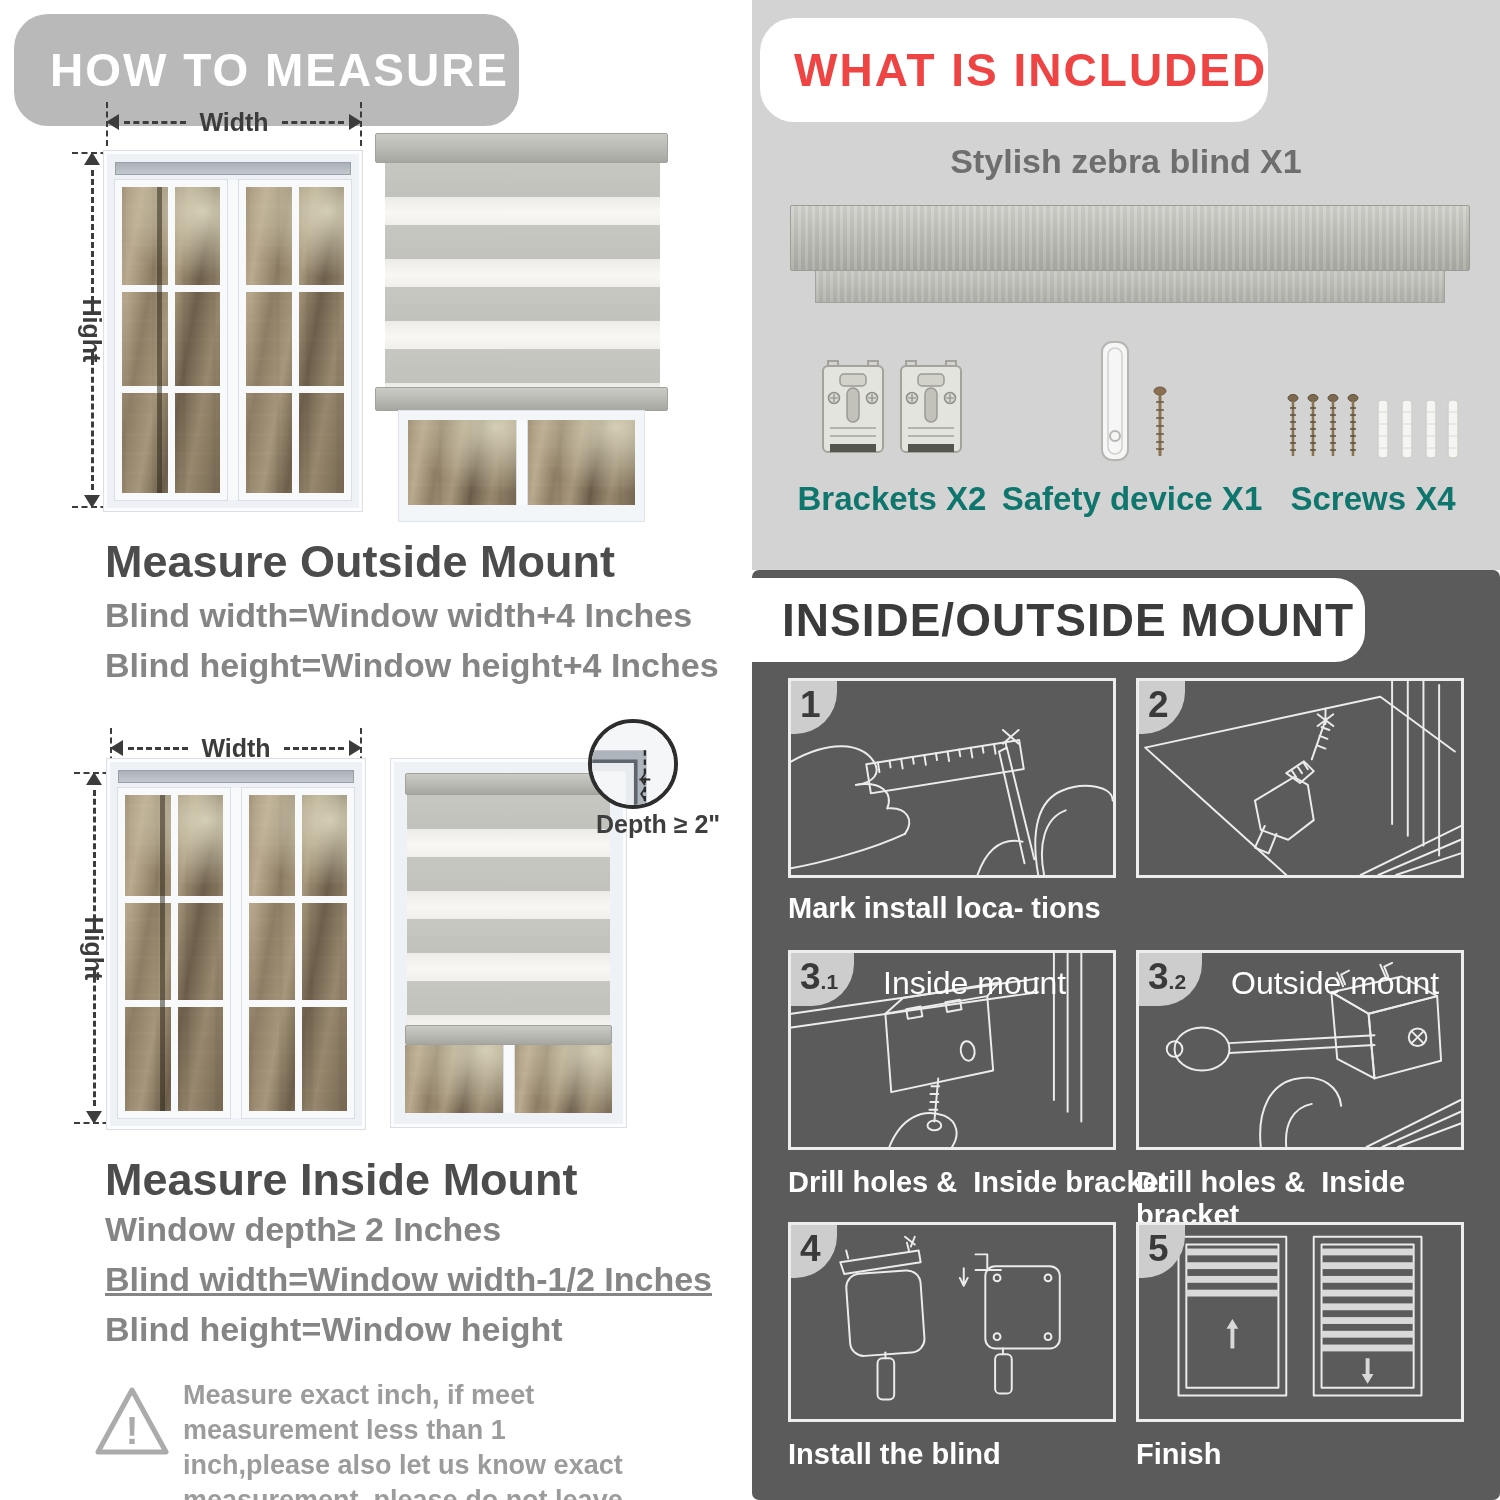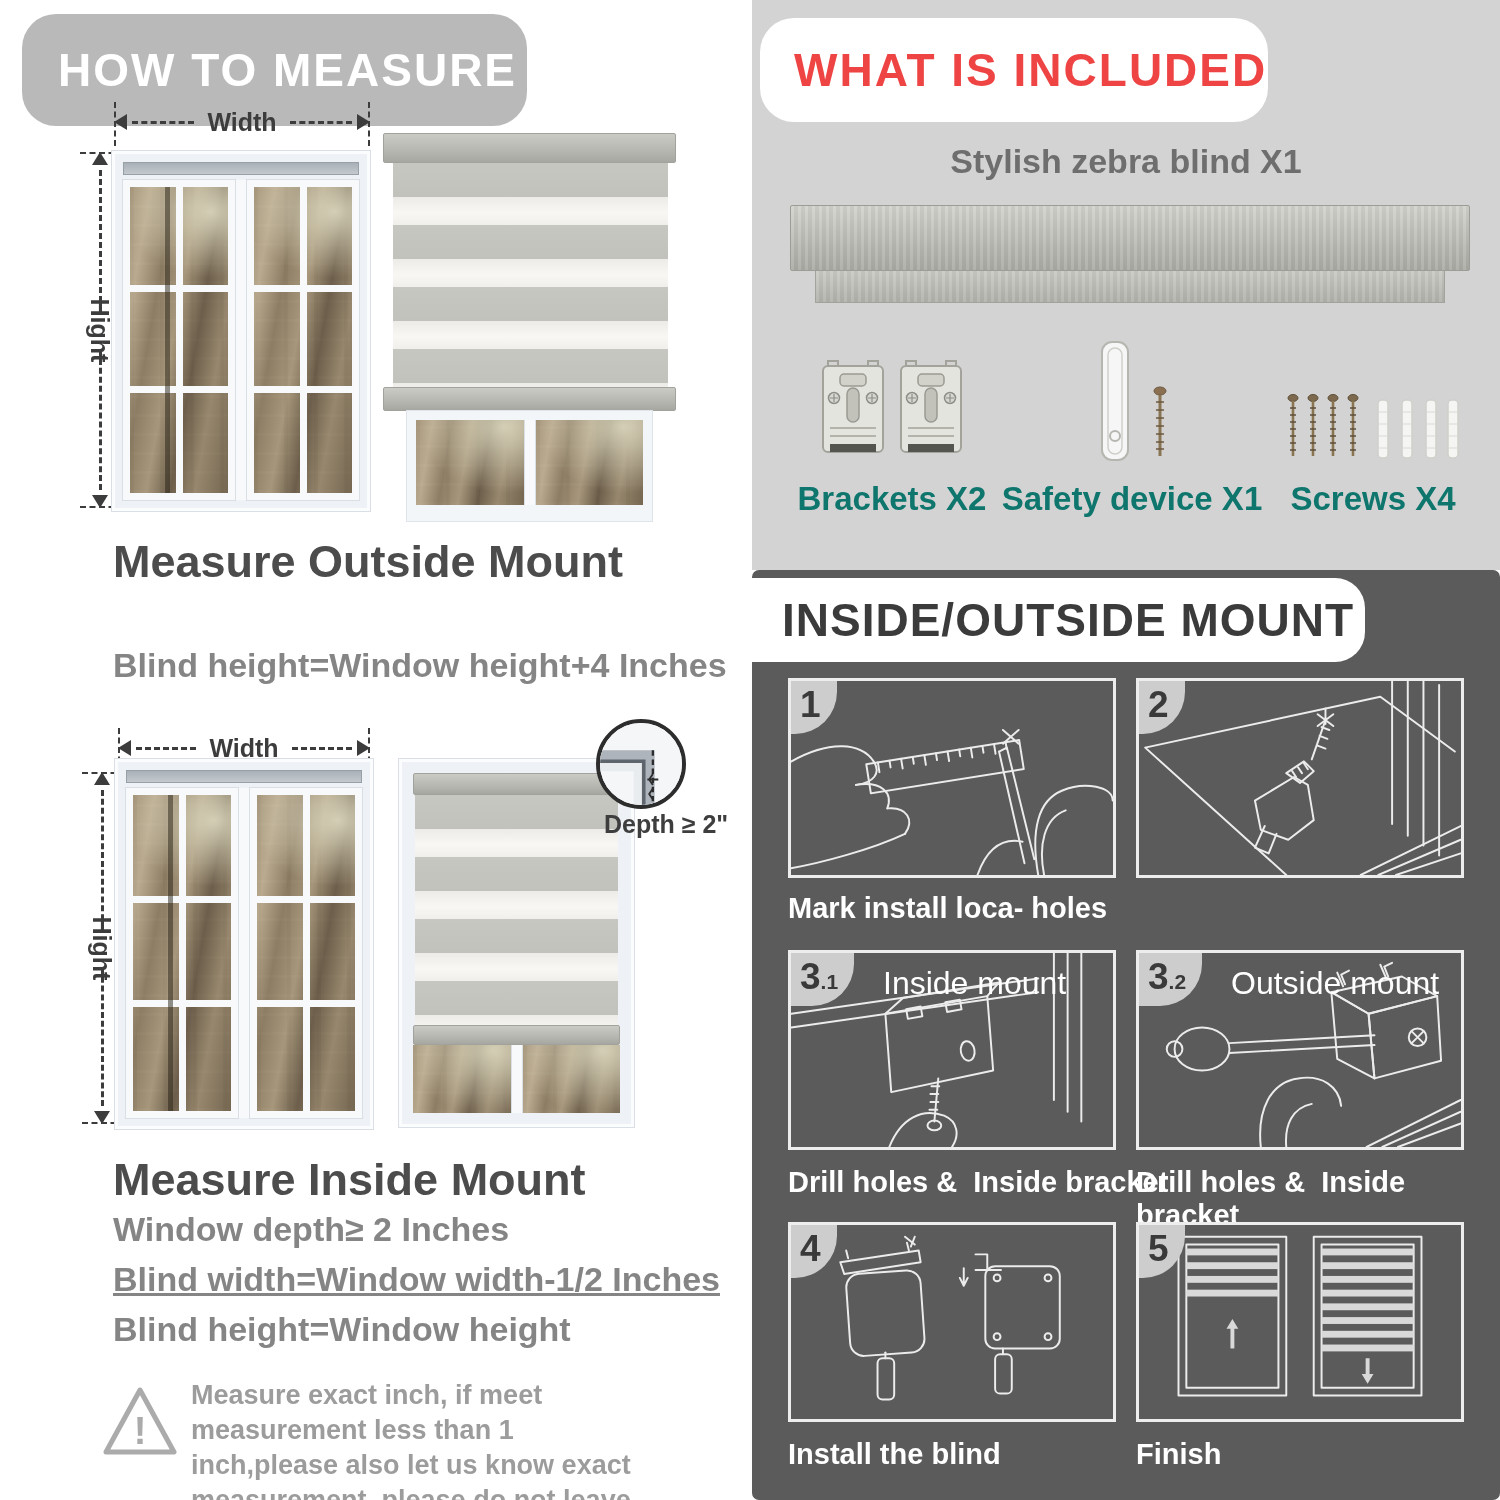--- a/index.html
+++ b/index.html
@@ -6,21 +6,21 @@
   html,body { background:#ffffff; }
   .page {
     position:relative; width:1500px; height:1500px; overflow:hidden;
     font-family:"Liberation Sans","DejaVu Sans",sans-serif; background:#ffffff;
   }
   
   .hbox { position:absolute; border-radius:34px; display:flex; align-items:center; }
   .hbox span { font-weight:bold; font-size:46px; letter-spacing:2px; white-space:nowrap; }
 
   
-  .lt { position:absolute; left:0; top:0; width:752px; height:1371px; background:#ffffff;margin-left:8px; }
+  .lt { position:absolute; left:0; top:0; width:752px; height:1371px; background:#ffffff; }
   .hbox.gray { left:14px; top:14px; width:505px; height:112px; background:#b9b9b9; padding-left:36px; }
   .hbox.gray span { color:#ffffff; }
 
   .m-title { position:absolute; left:105px; font-size:45px; font-weight:bold; color:#4c4c4c; white-space:nowrap; }
   .m-line  { position:absolute; left:105px; font-size:34px; font-weight:bold; color:#858585; white-space:nowrap; }
 
   
   .warrow { position:absolute; height:24px; display:flex; align-items:center; }
   .warrow .dl { flex:1; border-top:3px dashed #3c3c3c; margin:0 5px; }
   .warrow .lbl { font-size:25px; font-weight:bold; color:#3c3c3c; padding:0 8px; white-space:nowrap; }
@@ -183,20 +183,21 @@
       <div class="b-fabric fabric"></div>
       <div class="b-rail rail"></div>
       <div class="b-window">
         <div class="half glass pipe"></div>
         <div class="mull"></div>
         <div class="half glass"></div>
       </div>
     </div>
 
     <h2 class="m-title" style="top:536px;">Measure Outside Mount</h2>
+    <p class="m-line" style="top:596px;">Blind width=Window width+4 Inches</p>
     <p class="m-line" style="top:646px;">Blind height=Window height+4 Inches</p>
 
     <div class="warrow" style="left:110px;top:736px;width:252px;">
       <span class="tick tl"></span>
       <span class="ah l"></span>
       <span class="dl"></span>
       <span class="lbl">Width</span>
       <span class="dl"></span>
       <span class="ah r"></span>
       <span class="tick tr"></span>
@@ -363,21 +364,21 @@
           <path d="M216,50 l16,14 M232,50 l-16,14"></path>
           <path d="M238,186 L212,72 M248,182 L220,68 M212,72 L220,68"></path>
           <path d="M252,198 C244,152 252,122 276,112 C300,102 328,108 328,122"></path>
           <path d="M258,198 C252,168 258,140 280,132"></path>
           <path d="M190,198 C200,170 216,160 236,164"></path>
         </g>
       </svg>
       <div class="badge"><span>1</span><span class="sub"></span></div>
       <div class="inner-title"></div>
     </div>
-    <div class="caption" style="left:36px;top:322px;">Mark install loca- holes</div>
+    <div class="caption" style="left:36px;top:322px;">Mark install loca- tions</div>
 
     <div class="panel" style="left:384px;top:108px;">
       <svg viewBox="0 0 328 198">
         <g class="lineart">
           <path d="M6,68 L246,16 M246,16 L322,72 M6,68 L150,198"></path>
           <path d="M258,0 V146 M274,0 V158 M290,0 V168 M306,4 V178"></path>
           <path d="M226,198 L328,148 M244,198 L328,162 M262,198 L328,176"></path>
           <path d="M118,122 L158,98 L172,106 L178,142 L152,162 L124,152 Z"></path>
           <path d="M128,148 l-10,22 14,6 8,-20"></path>
           <path d="M150,94 L168,82 L178,92 L164,104 Z"></path>

